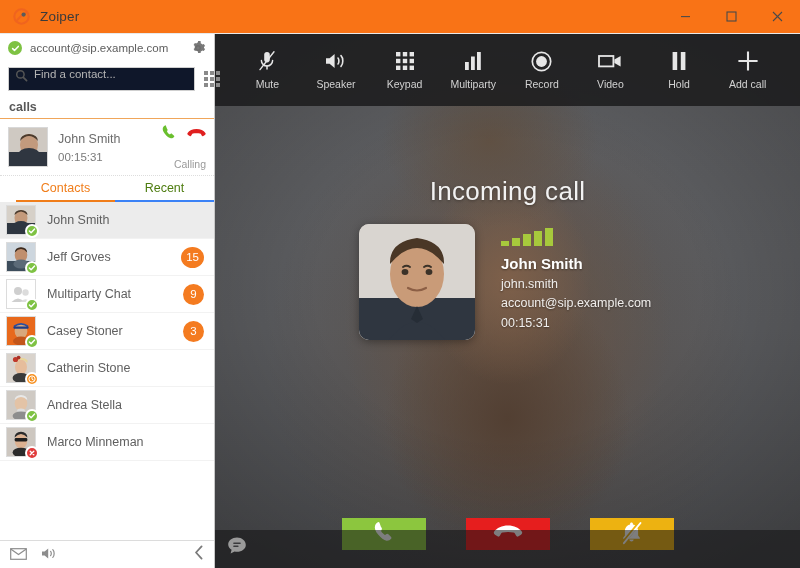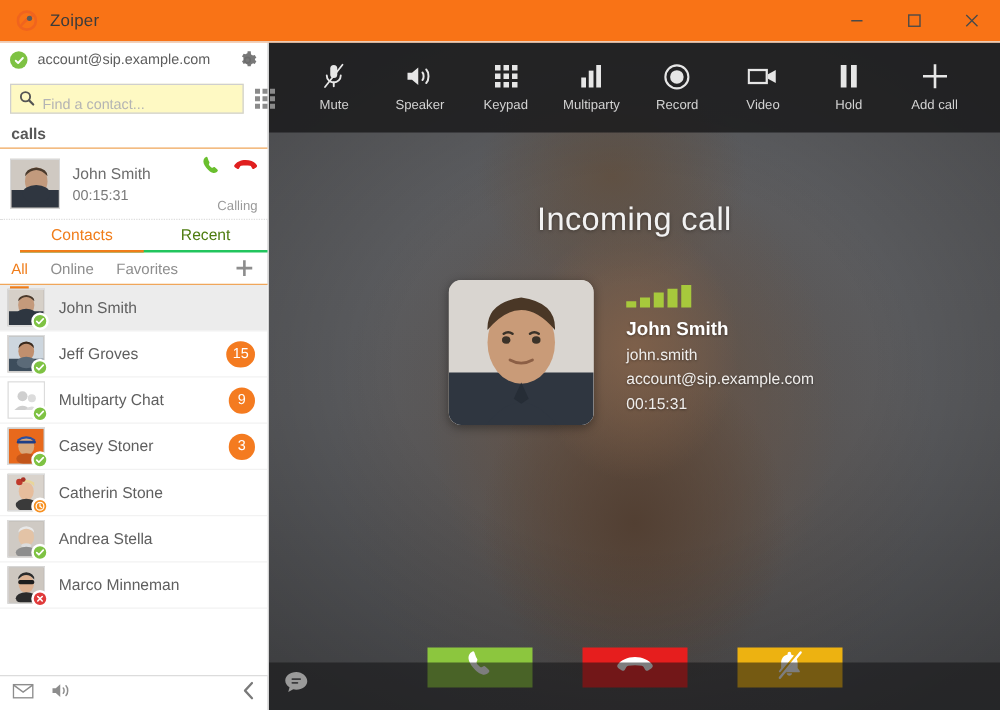--- a/index.html
+++ b/index.html
@@ -61,22 +61,22 @@
   }
   .gear { width: 20px; height: 20px; flex: 0 0 20px; display:flex; align-items:center; justify-content:center; }
 
   .search-row {
     height: 34px; flex: 0 0 34px;
     display: flex; align-items: center;
     padding: 0 6px 0 8px; gap: 7px;
   }
   .search-box {
     flex: 1; height: 24px;
-    border: 1px solid #cfcfcf; background: #fef9c3;
-    display: flex; align-items: flex-end; padding: 0 6px; gap: 6px;
+    border: 1px solid #cfcfcf; background: #0f172a;
+    display: flex; align-items: flex-start; padding: 0 6px; gap: 6px;
   }
   .search-input {
     border: 0; outline: 0; flex: 1;
     font-family: "Liberation Sans", sans-serif;
     font-size: 11.5px; color: #777;
     background: transparent;
   }
   .search-input::placeholder { color: #b4b4b4; }
   .grid-btn { width: 20px; height: 20px; flex: 0 0 20px; display:flex; align-items:center; justify-content:center; }
   .grid-ico { display: grid; grid-template-columns: repeat(3, 4px); grid-gap: 2px; }
@@ -106,21 +106,21 @@
   .call-mid { flex: 1; margin-left: 10px; display:flex; flex-direction:column; gap: 5px; }
   .call-name { font-size: 12.5px; color: #6c6c6c; }
   .call-time { font-size: 11.5px; color: #7a7a7a; }
   .call-right { width: 68px; flex: 0 0 68px; display:flex; flex-direction:column; align-items:flex-end; gap: 13px; }
   .call-icons { display: flex; gap: 10px; align-items: center; }
   .call-status { font-size: 10.5px; color: #9a9a9a; }
 
   
   .tabs-main {
     flex: 0 0 26px; height: 26px;
-    display: flex; border-bottom: 2px solid #22c55e; position: relative; margin-left: 16px;
+    display: flex; border-bottom: 2px solid #3b82f6; position: relative; margin-left: 16px;
   }
   .tab-main {
     flex: 1; display: flex; align-items: center; justify-content: center;
     font-size: 12.5px; color: #4d7c0f;
     position: relative;
   }
   .tab-main.active { color: #f07d1a; }
   .tab-main.active::after {
     content: ""; position: absolute; left: 0; right: 0; bottom: -2px;
     height: 2px; background: #f07d1a;
@@ -213,21 +213,21 @@
   .tool {
     flex: 1; height: 100%;
     display: flex; flex-direction: column;
     align-items: center; justify-content: center; gap: 6px;
   }
   .tool .ti { height: 22px; display: flex; align-items: center; justify-content: center; }
   .tool .tl { font-size: 10.5px; color: #d2d2d2; }
 
   .call-area { position: relative; z-index: 5; height: calc(100% - 72px); }
   .incoming-title {
-    position: absolute; top: 54px; left: 0; right: 0;
+    position: absolute; top: 70px; left: 0; right: 0;
     text-align: center; font-size: 26px; color: #f2f2f2;
     font-weight: normal; letter-spacing: .3px;
     text-shadow: 0 1px 3px rgba(0,0,0,.35);
   }
   .peer {
     position: absolute; top: 118px; left: 144px;
     display: flex; gap: 26px;
   }
   .peer-ava {
     width: 116px; height: 116px; border-radius: 10px;
@@ -369,30 +369,20 @@
           </span>
           <span class="call-status">Calling</span>
         </div>
       </div>
 
       <div class="tabs-main">
         <div class="tab-main active">Contacts</div>
         <div class="tab-main">Recent</div>
       </div>
 
-      <div class="tabs-sub">
-        <div class="tab-sub active">All</div>
-        <div class="tab-sub">Online</div>
-        <div class="tab-sub">Favorites</div>
-        <span class="plus-btn">
-          <svg width="17" height="17" viewBox="0 0 17 17">
-            <path d="M8.5 2.2 V14.8 M2.2 8.5 H14.8" stroke="#8d8d8d" stroke-width="2.1" stroke-linecap="butt"></path>
-          </svg>
-        </span>
-      </div>
 
       <div class="contacts">
 
         <div class="contact selected">
           <div class="c-ava">
             <div class="pic">
               <svg width="28" height="28" viewBox="0 0 28 28">
                 <rect width="28" height="28" fill="#d6d0c8"></rect>
                 <rect y="17" width="28" height="11" fill="#2e3640"></rect>
                 <ellipse cx="14" cy="12" rx="6.5" ry="7.8" fill="#c49a7b"></ellipse>

